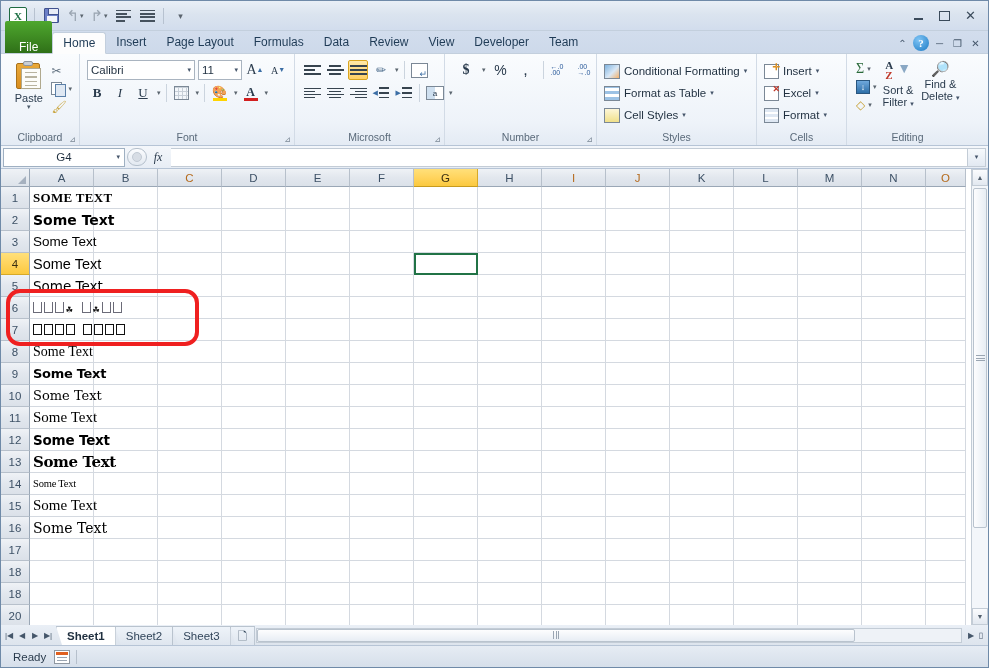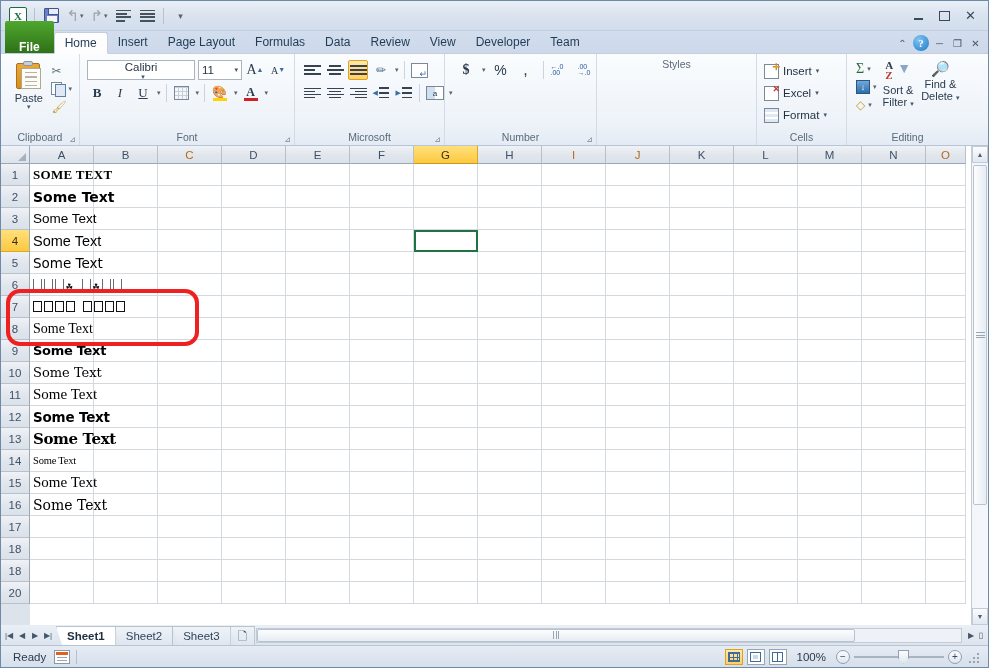--- a/index.html
+++ b/index.html
@@ -86,21 +86,21 @@
     padding-left: 4px; position: relative; flex: none;
     border-bottom: 1px solid #c3cfdd;
   }
   .tab {
     height: 21px; line-height: 21px; padding: 0 10px;
     font-size: 12px; color: #1f3b56; cursor: default;
     border-radius: 3px 3px 0 0;
   }
   .tab.file {
     background: linear-gradient(to bottom,#4ea72e 0%,#3f8c23 50%,#2f7018 100%);
-    color: #fff; font-weight: bold; padding: 16px 14px;
+    color: #fff; font-weight: normal; padding: 16px 14px;
     border-radius: 2px 2px 0 0;
   }
   .tab.active {
     background: #fdfdfd;
     border: 1px solid #c3cfdd; border-bottom: 1px solid #fdfdfd;
     color: #1f3b56; margin-bottom: -1px; height: 22px; line-height: 21px;
   }
   .tabrow-right { margin-left:auto; display:flex; align-items:center; gap:3px; padding-right:5px; padding-bottom:2px; }
   .help-btn {
     width:16px;height:16px;border-radius:50%;
@@ -166,21 +166,21 @@
   
   .g-font { width: 215px; }
   .g-font .group-body { flex-direction: column; gap: 3px; padding-top:3px; }
   .row { display:flex; align-items:center; gap:3px; }
   .combo {
     height: 20px; background:#fff; border:1px solid #a9b4c0;
     display:flex; align-items:center; padding: 0 3px; font-size:11.5px; color:#1f2f3f;
   }
   .combo .cv { flex:1; }
   .combo .cd { font-size:7px; color:#45556a; padding-left:4px; }
-  .font-name { width: 108px; flex-direction: column; }
+  .font-name { width: 108px; }
   .font-size { width: 44px; }
   .iconbtn {
     min-width:20px; height:20px; display:flex; align-items:center; justify-content:center;
     font-size:12px; color:#2a3b4d; border:1px solid transparent; border-radius:2px;
   }
   .grow-A { font-family:"Liberation Serif",serif; font-size:14px; position:relative; }
   .shrink-A { font-family:"Liberation Serif",serif; font-size:10px; position:relative; }
   .sup-car { font-size:7px; vertical-align: super; color:#3b6ea5; }
   .bold-b { font-family:"Liberation Serif",serif; font-weight:bold; font-size:13px; }
   .ital-i { font-family:"Liberation Serif",serif; font-style:italic; font-size:13px; }
@@ -705,20 +705,39 @@
               <b>.00</b>
               <b>→.0</b>
             </div>
         </div>
       </div>
       <div class="group-label">Number</div>
       <div class="dialog-launcher"></div>
     </div>
 
     <div class="group g-styles">
+      <div class="group-body">
+        <div style="display:flex;flex-direction:column;gap:2px;">
+          <div class="style-row">
+            <span class="sq-ic sq-cf"></span>
+            <span>Conditional Formatting</span>
+            <span class="caret">▾</span>
+          </div>
+          <div class="style-row">
+            <span class="sq-ic sq-ft"></span>
+            <span>Format as Table</span>
+            <span class="caret">▾</span>
+          </div>
+          <div class="style-row">
+            <span class="sq-ic sq-cs"></span>
+            <span>Cell Styles</span>
+            <span class="caret">▾</span>
+          </div>
+        </div>
+      </div>
       <div class="group-label">Styles</div>
     </div>
 
     <div class="group g-cells">
       <div class="group-body">
         <div style="display:flex;flex-direction:column;gap:2px;">
           <div class="style-row">
             <span class="cell-ic cell-ins"></span>
             <span>Insert</span>
             <span class="caret">▾</span>
@@ -766,20 +785,32 @@
         <div class="bigbtn">
           <span class="binoc">🔎</span>
           <span class="lbl">Find &amp;</span>
           <span class="lbl"><span>Delete</span> <span class="caret">▾</span></span>
         </div>
       </div>
       <div class="group-label">Editing</div>
     </div>
   </div>
 
+  <div class="fbar">
+    <div class="namebox">
+      <span>G4</span>
+      <span class="nb-caret">▾</span>
+    </div>
+    <div class="fbar-btns">
+      <div class="fbtn round"></div>
+      <div class="fbtn fx">fx</div>
+    </div>
+    <div class="fedit"></div>
+    <div class="fbar-expand">▾</div>
+  </div>
 
   <div class="gridwrap">
     <div class="gridmain">
       <div style="flex:1; display:flex; flex-direction:column; overflow:hidden;">
 
         <div class="colhdr-row">
           <div class="corner-cell"></div>
           <div id="colhdrs" style="display:flex;">
               <div class="colhdr" style="width: 64px;">A</div>
               <div class="colhdr" style="width: 64px;">B</div>
@@ -1212,42 +1243,16 @@
         <span class="navbtn" style="margin-left:4px">▶</span>
         <span class="navbtn">▯</span>
       </div>
     </div>
   </div>
 
   <div class="statusbar">
     <span class="sb-ready">Ready</span>
     <span class="sb-rec"></span>
     <span class="sb-div"></span>
-    <div class="sb-right">
-      <span class="viewbtn active">
-          <span class="vb-grid"></span>
-        </span>
-      <span class="viewbtn">
-          <span class="vb-page"></span>
-        </span>
-      <span class="viewbtn">
-          <span class="vb-break"></span>
-        </span>
-      <span class="zoomlbl">100%</span>
-      <span class="zoom-circ">−</span>
-      <span class="zoom-track">
-          <span class="zoom-thumb"></span>
-        </span>
-      <span class="zoom-circ">+</span>
-      <span class="grip-corner">
-        <i style="right:1px;bottom:1px"></i>
-          <i style="right:5px;bottom:1px"></i>
-          <i style="right:9px;bottom:1px"></i>
-        <i style="right:1px;bottom:5px"></i>
-          <i style="right:5px;bottom:5px"></i>
-          <i style="right:1px;bottom:9px"></i>
-      </span>
-
-  </div>
 
   <div class="annot-rect" style="left:5px; top:288px; width:193px; height:57px;"></div>
 </div>
 
 </div>
 </body></html>

